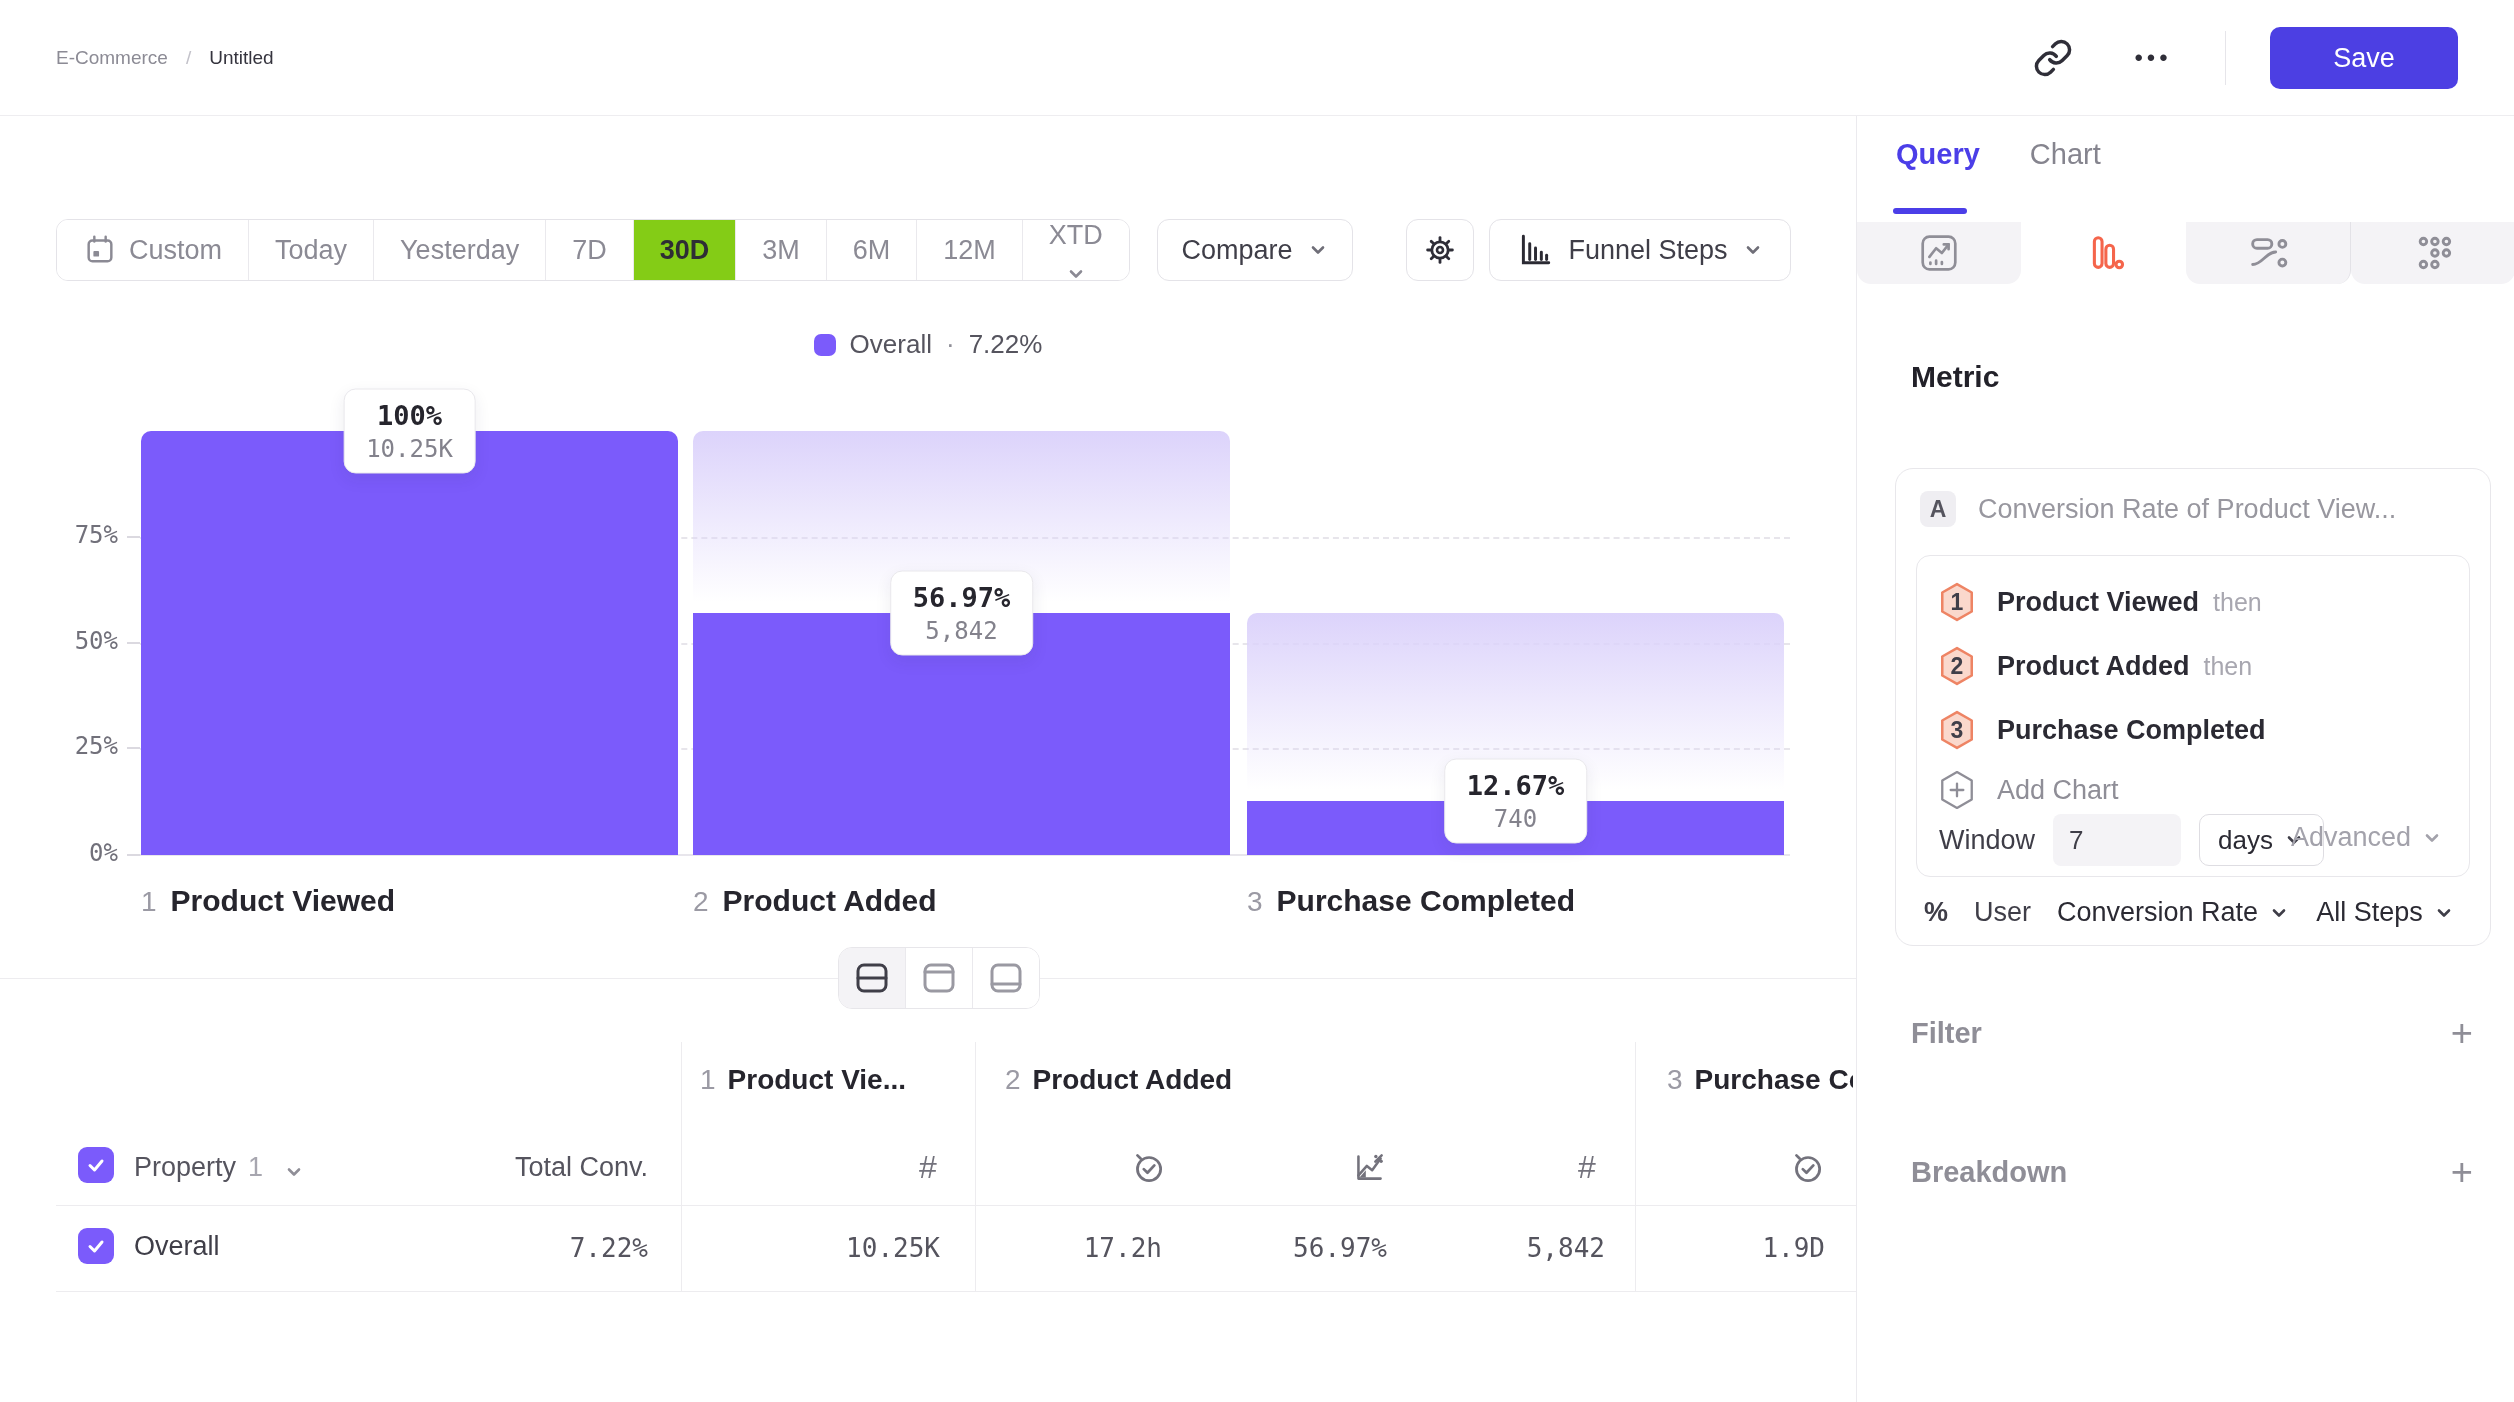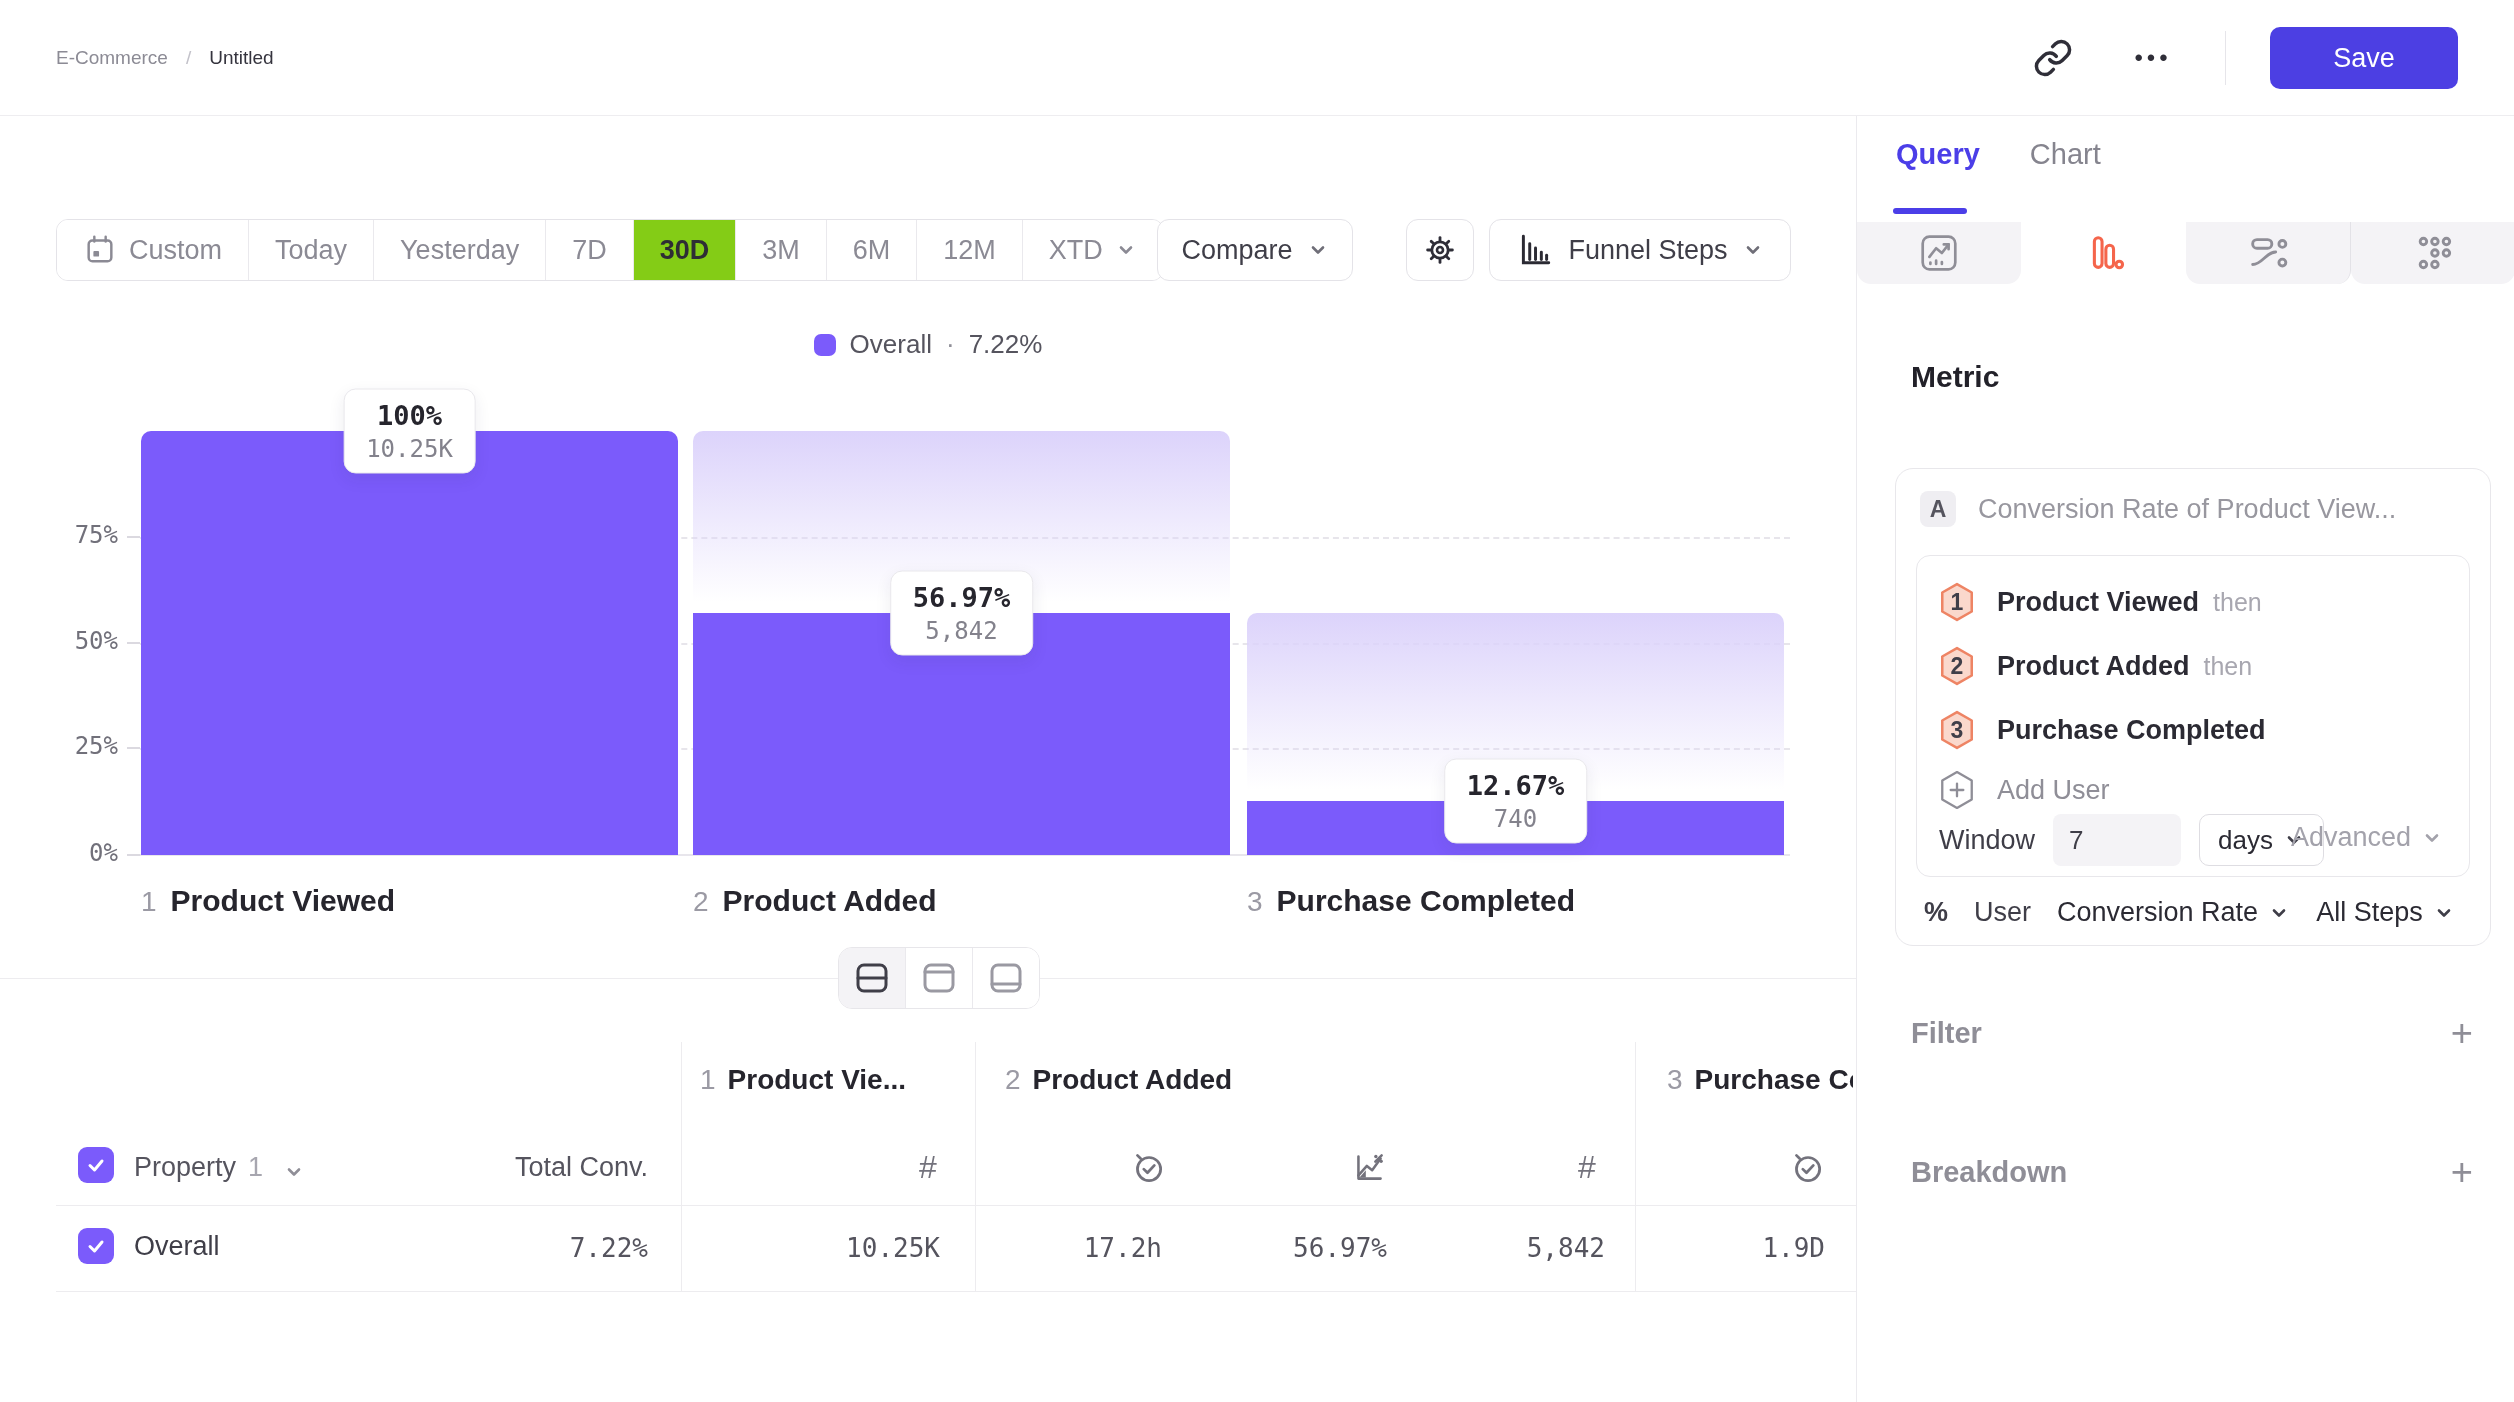--- a/index.html
+++ b/index.html
@@ -17,21 +17,21 @@
   .crumb-current { color:#35343e; font-weight:500; }
   #topbar-actions { right:56px; top:0; height:116px; display:flex; align-items:center; gap:44px; }
   .icon-btn { display:flex; align-items:center; justify-content:center; width:56px; height:56px; border-radius:10px; cursor:pointer; color:#2f2e38; }
   .more-dots { font-size:24px; letter-spacing:4px; color:#2f2e38; }
   .v-divider { width:1px; height:54px; background:#E6E5EA; }
   #save-btn { min-width:188px; height:62px; background:#4C3FE3; color:#fff; border:none; border-radius:10px; font-size:27px; font-family:"Liberation Sans",sans-serif; cursor:pointer; }
 
   
   #range-group { left:56px; top:219px; height:62px; display:flex; align-items:stretch; border:1px solid #E4E3E8; border-radius:12px; overflow:hidden; background:#fff; }
   .range-seg { display:flex; align-items:center; gap:12px; padding:0 26px; font-size:27px; color:#8B8A94; border-right:1px solid #EAE9ED; cursor:pointer; white-space:nowrap; background:#fff; }
-  .range-seg:last-child { border-right:none; }
+  .range-seg:last-child { border-right:none;flex-direction:column; }
   .range-seg.selected { background:#84cc16; color:#2E2D35; font-weight:700;justify-content:center; }
   .btn-outline { position:absolute; display:flex; align-items:center; justify-content:center; gap:14px; height:62px; border:1px solid #E4E3E8; border-radius:12px; background:#fff; font-size:27px; color:#3F3E48; cursor:pointer; }
   #compare-btn { left:1157px; top:219px; width:196px; }
   #settings-btn { left:1406px; top:219px; width:68px; }
   #view-selector { left:1489px; top:219px; width:302px; font-weight:500; }
 
   
   #legend { left:0; top:329px; width:1856px; display:flex; justify-content:center; align-items:center; gap:14px; font-size:26px; color:#55545E; cursor:pointer; }
   #legend-swatch { width:22px; height:22px; border-radius:7px; background:#7B5BFB; }
 
@@ -481,21 +481,21 @@
           <span class="step-then"></span>
         </div>
         <div class="step-row" style="top:214px">
           <span class="hexwrap">
             <svg width="36" height="40" viewBox="0 0 34 38" fill="none" stroke="#8F8E97" stroke-width="2.2" stroke-linecap="round" stroke-linejoin="round">
               <path d="M17 2 L31 10 V28 L17 36 L3 28 V10 Z"></path>
                 <line x1="17" y1="13" x2="17" y2="25"></line>
                 <line x1="11" y1="19" x2="23" y2="19"></line>
             </svg>
           </span>
-          <span class="addstep-label">Add User</span>
+          <span class="addstep-label">Add Chart</span>
         </div>
         <div id="window-row">
           <span id="window-label">Window</span>
           <input id="window-input" value="7" style="">
           <span id="window-unit">
             <span>days</span>
             <svg width="22" height="22" viewBox="0 0 22 22" fill="none" stroke="#3F3E48" stroke-width="2.6" stroke-linecap="round" stroke-linejoin="round">
                 <polyline points="6,8.5 11,13.5 16,8.5"></polyline>
               </svg>
           </span>

